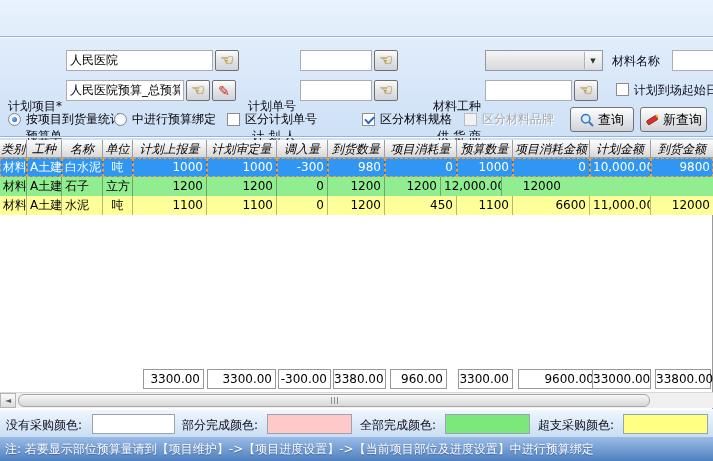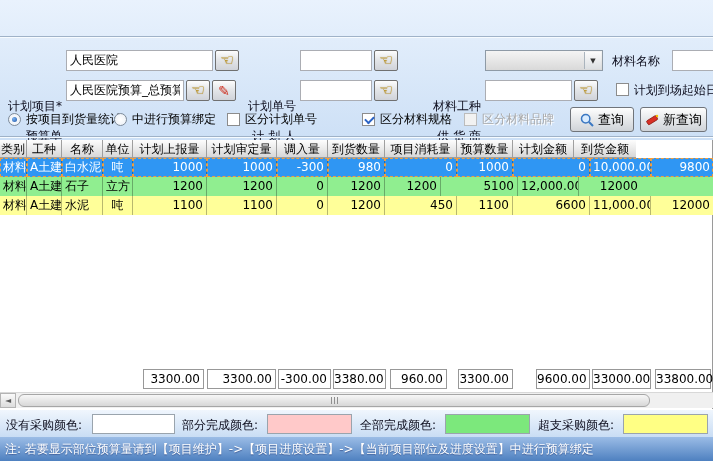--- a/index.html
+++ b/index.html
@@ -43,21 +43,21 @@
 
   .qbtn { position:absolute; height:25px; border:1px solid #70747a; border-radius:3px;
     background:linear-gradient(180deg,#fefefe,#e8eaec 45%,#cfd3d8); display:flex;
     align-items:center; justify-content:center; gap:4px; font-size:13px; cursor:pointer; }
 
   .grid { position:absolute; top:140px; left:0; width:713px; height:269px; background:#fff;
     border-right:1px solid #9a9a9a; }
   .tr { display:flex; width:713px; }
   .th { height:18px; line-height:18px; text-align:center; overflow:hidden; white-space:nowrap;
     background:linear-gradient(180deg,#fdfdfd,#e9e9e9 55%,#d7d7d7); border-right:1px solid #9f9f9f;
-    border-bottom:1px solid #9f9f9f; font-size:12px; }
+    border-bottom:1px solid #9f9f9f; font-size:12px;font-style:italic; }
   .td { height:19px; line-height:19px; overflow:hidden; white-space:nowrap;
     border-right:1px solid rgba(0,0,0,0.28); padding:0 3px; font-size:12px; }
   .td.num { text-align:right; }
   .td.ctr { text-align:center; }
   .c0{width:27px}.c1{width:35px}.c2{width:41px}.c3{width:30px}.c4{width:74px}.c5{width:70px}
   .c6{width:51px}.c7{width:57px}.c8{width:72px}.c9{width:56px}.c10{width:77px}.c11{width:61px}
   .c12{width:62px; border-right:none;}
   .row-sel { background:#2f96f3; color:#fff; }
   .row-sel .td { outline:1px dashed #ef9d3f; outline-offset:-1px; }
   .row-green { background:#90ee90; }
@@ -176,20 +176,21 @@
       <div class="th c0">类别</div>
       <div class="th c1">工种</div>
       <div class="th c2">名称</div>
       <div class="th c3">单位</div>
       <div class="th c4">计划上报量</div>
       <div class="th c5">计划审定量</div>
       <div class="th c6">调入量</div>
       <div class="th c7">到货数量</div>
       <div class="th c8">项目消耗量</div>
       <div class="th c9">预算数量</div>
+      <div class="th c10">项目消耗金额</div>
       <div class="th c11">计划金额</div>
       <div class="th c12">到货金额</div>
     </div>
     <div class="tr row-sel">
       <div class="td c0">材料</div>
       <div class="td c1">A土建</div>
       <div class="td c2">白水泥</div>
       <div class="td c3 ctr">吨</div>
       <div class="td c4 num">1000</div>
       <div class="td c5 num">1000</div>
@@ -204,21 +205,20 @@
     <div class="tr row-green">
       <div class="td c0">材料</div>
       <div class="td c1">A土建</div>
       <div class="td c2">石子</div>
       <div class="td c3 ctr">立方</div>
       <div class="td c4 num">1200</div>
       <div class="td c5 num">1200</div>
       <div class="td c6 num">0</div>
       <div class="td c7 num">1200</div>
       <div class="td c9 num">1200</div>
-      <div class="td c10 num">5100</div>
       <div class="td c11 num">12,000.00</div>
       <div class="td c12 num">12000</div>
     </div>
     <div class="tr row-yellow">
       <div class="td c0">材料</div>
       <div class="td c1">A土建</div>
       <div class="td c2">水泥</div>
       <div class="td c3 ctr">吨</div>
       <div class="td c4 num">1100</div>
       <div class="td c5 num">1100</div>
@@ -230,21 +230,21 @@
       <div class="td c11 num">11,000.00</div>
       <div class="td c12 num">12000</div>
     </div>
 
     <div class="totbox" style="left:143px;width:61px">3300.00</div>
     <div class="totbox" style="left:207px;width:69px">3300.00</div>
     <div class="totbox" style="left:278px;width:53px">-300.00</div>
     <div class="totbox" style="left:333px;width:53px">3380.00</div>
     <div class="totbox" style="left:390px;width:57px">960.00</div>
     <div class="totbox" style="left:458px;width:55px">3300.00</div>
-    <div class="totbox" style="left:536px;width:54px">9600.00</div>
+    <div class="totbox" style="left:518px;width:80px">9600.00</div>
     <div class="totbox" style="left:592px;width:59px">33000.00</div>
     <div class="totbox" style="left:655px;width:56px">33800.00</div>
 
     <div class="hscroll">
       <div class="sarrow">◄</div>
       <div class="thumb">
           <i></i>
           <i></i>
           <i></i>
         </div>

